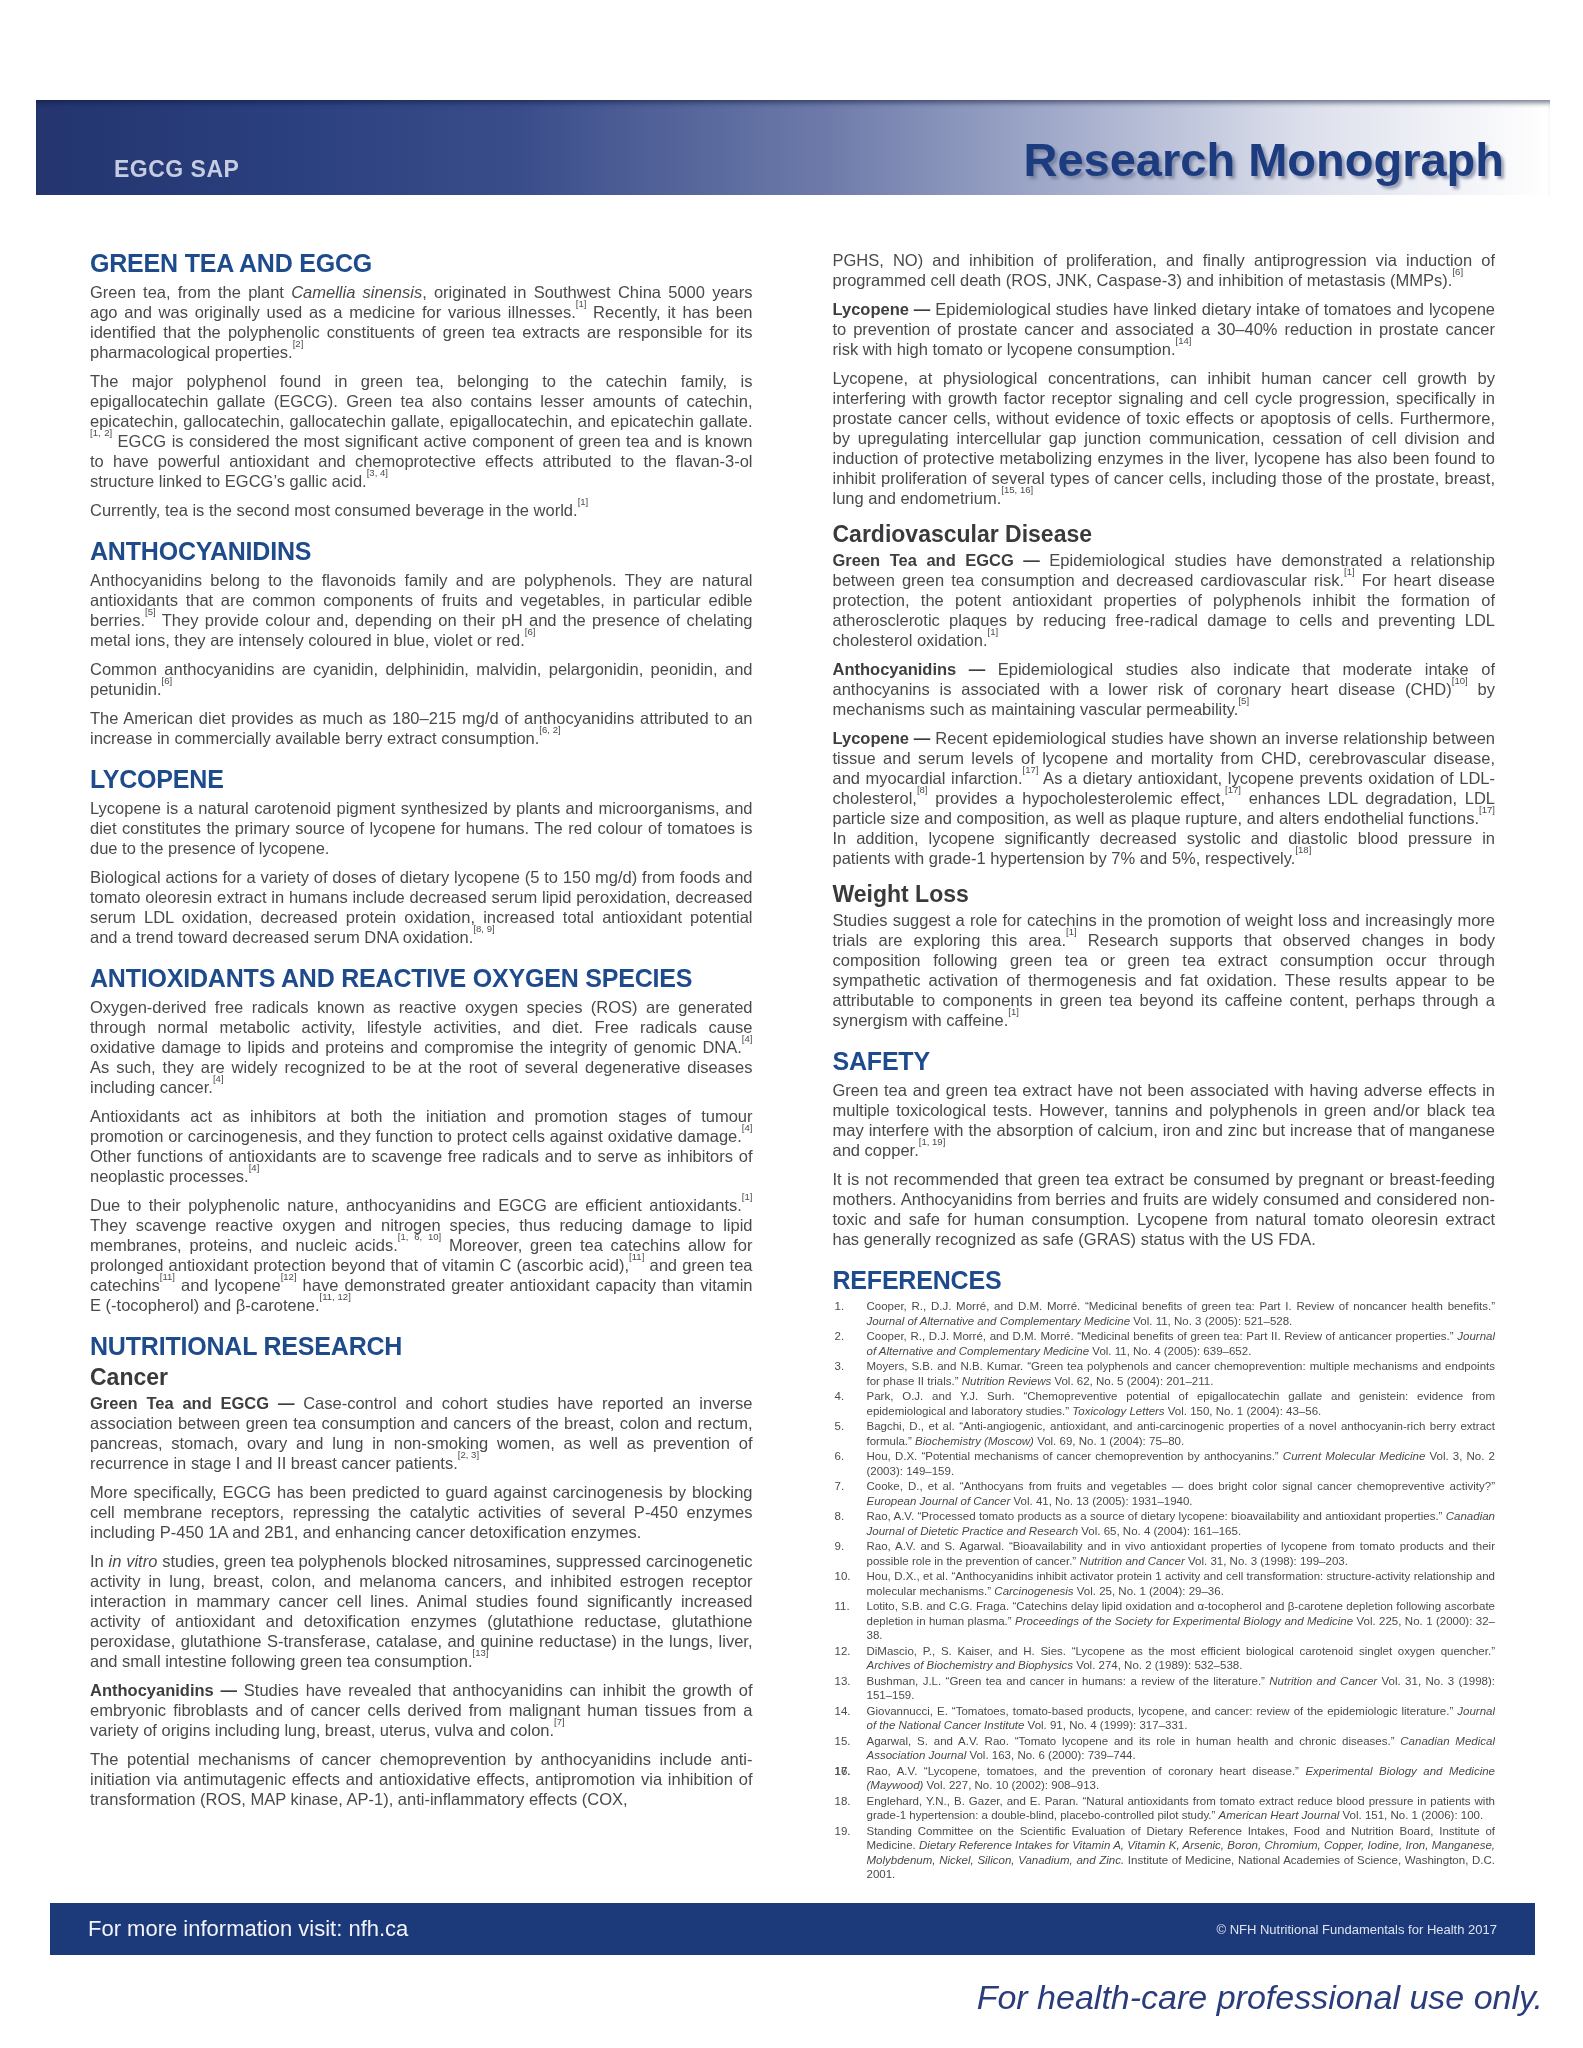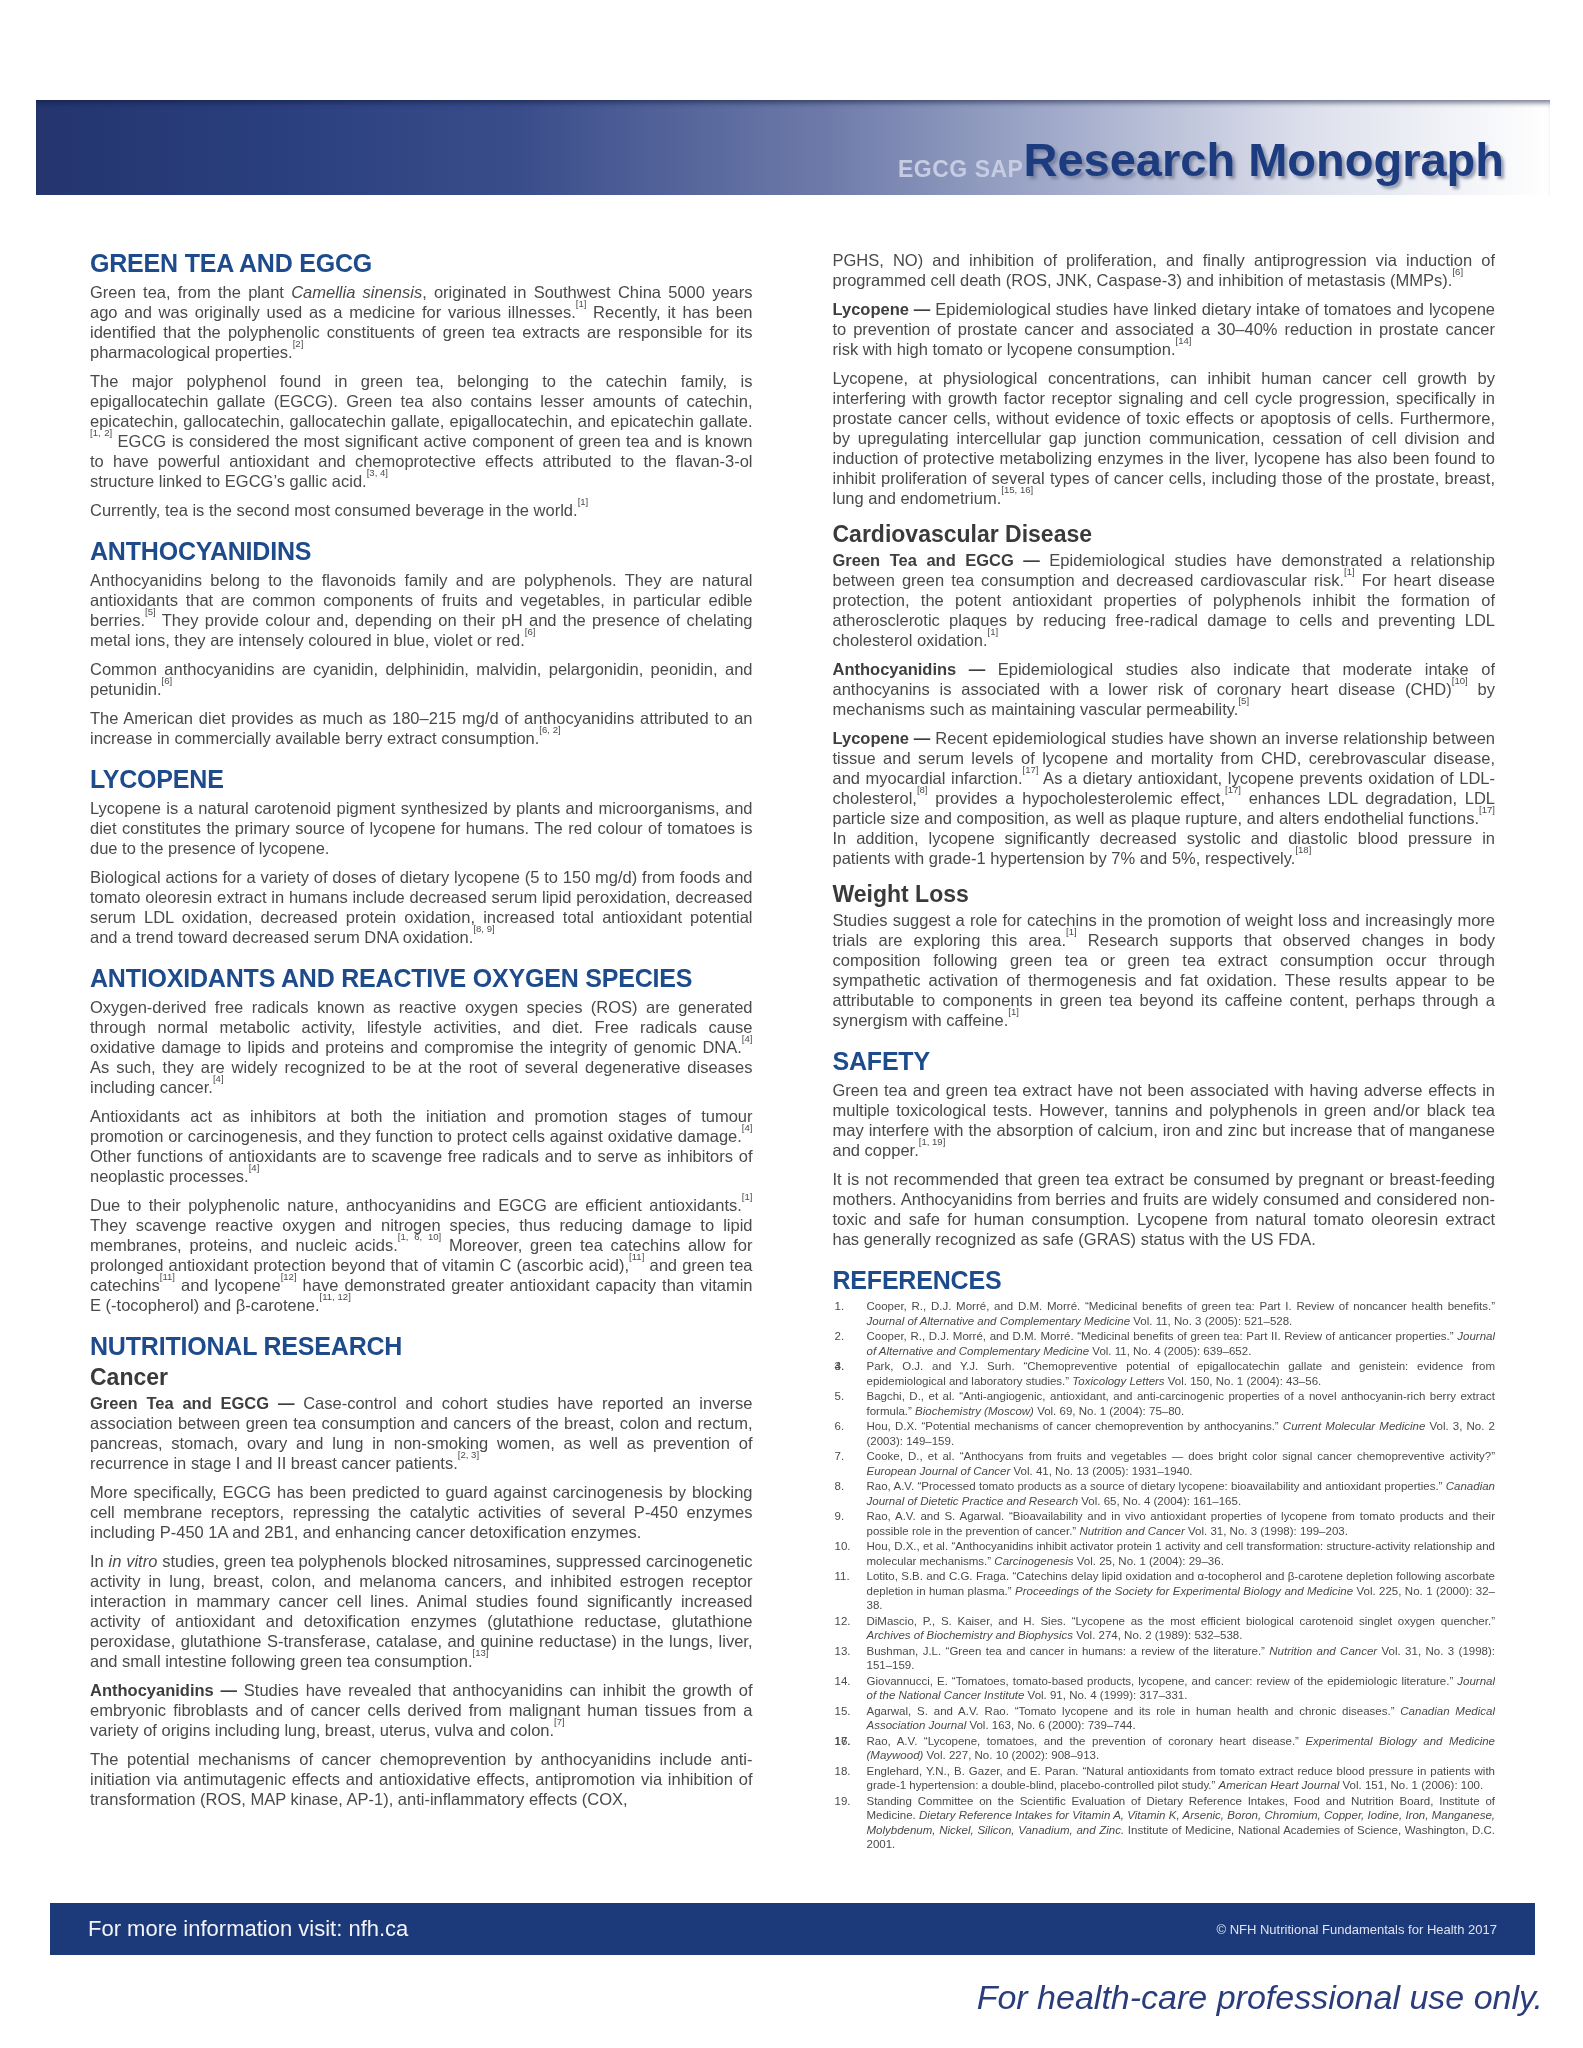--- a/index.html
+++ b/index.html
@@ -5,21 +5,21 @@
   html,body { margin:0; padding:0; background:#ffffff; }
   .page {
     position:relative; width:1583px; height:2048px; background:#ffffff;
     font-family:"Liberation Sans", sans-serif; color:#4a4a4c; overflow:hidden;
   }
   
   .header-bar {
     position:absolute; left:36px; right:33px; top:100px; height:95px;
     background:linear-gradient(90deg,#24356f 0%, #2a3f7e 16%, #3a4d8b 32%, #6d7aa9 52%, #a3accb 68%, #dde0ec 84%, #ffffff 100%);
     box-shadow: inset 0 6px 5px -3px rgba(15,25,60,0.55);
-    display:flex; align-items:flex-end; justify-content:flex-end;
+    display:flex; align-items:flex-end; justify-content:space-between;
     padding:0 46px 12px 78px; box-sizing:border-box;
   }
   .product-name {
     font-size:23px; font-weight:bold; color:#c6cce1; letter-spacing:0.5px;
   }
   .doc-title {
     font-size:47px; font-weight:bold; color:#1d3c80;
     text-shadow:3px 3px 3px rgba(95,105,135,0.6);
     line-height:1;
   }
@@ -110,21 +110,21 @@
         <p class="body-p"><strong>Lycopene —</strong> Recent epidemiological studies have shown an inverse relationship between tissue and serum levels of lycopene and mortality from CHD, cerebrovascular disease, and myocardial infarction.<sup>[17]</sup> As a dietary antioxidant, lycopene prevents oxidation of LDL-cholesterol,<sup>[8]</sup> provides a hypocholesterolemic effect,<sup>[17]</sup> enhances LDL degradation, LDL particle size and composition, as well as plaque rupture, and alters endothelial functions.<sup>[17]</sup> In addition, lycopene significantly decreased systolic and diastolic blood pressure in patients with grade-1 hypertension by 7% and 5%, respectively.<sup>[18]</sup></p>
         <div class="h2">Weight Loss</div>
         <p class="body-p">Studies suggest a role for catechins in the promotion of weight loss and increasingly more trials are exploring this area.<sup>[1]</sup> Research supports that observed changes in body composition following green tea or green tea extract consumption occur through sympathetic activation of thermogenesis and fat oxidation. These results appear to be attributable to components in green tea beyond its caffeine content, perhaps through a synergism with caffeine.<sup>[1]</sup></p>
         <div class="h1">SAFETY</div>
         <p class="body-p">Green tea and green tea extract have not been associated with having adverse effects in multiple toxicological tests. However, tannins and polyphenols in green and/or black tea may interfere with the absorption of calcium, iron and zinc but increase that of manganese and copper.<sup>[1, 19]</sup></p>
         <p class="body-p">It is not recommended that green tea extract be consumed by pregnant or breast-feeding mothers. Anthocyanidins from berries and fruits are widely consumed and considered non-toxic and safe for human consumption. Lycopene from natural tomato oleoresin extract has generally recognized as safe (GRAS) status with the US FDA.</p>
         <div class="h1">REFERENCES</div>
         <div class="refs">
           <div class="ref"><span class="num">1.</span><span>Cooper, R., D.J. Morré, and D.M. Morré. “Medicinal benefits of green tea: Part I. Review of noncancer health benefits.” <em>Journal of Alternative and Complementary Medicine</em> Vol. 11, No. 3 (2005): 521–528.</span></div>
           <div class="ref"><span class="num">2.</span><span>Cooper, R., D.J. Morré, and D.M. Morré. “Medicinal benefits of green tea: Part II. Review of anticancer properties.” <em>Journal of Alternative and Complementary Medicine</em> Vol. 11, No. 4 (2005): 639–652.</span></div>
-          <div class="ref"><span class="num">3.</span></div>
+          <div class="ref"><span class="num">3.</span><span>Moyers, S.B. and N.B. Kumar. “Green tea polyphenols and cancer chemoprevention: multiple mechanisms and endpoints for phase II trials.” <em>Nutrition Reviews</em> Vol. 62, No. 5 (2004): 201–211.</span></div>
           <div class="ref"><span class="num">4.</span><span>Park, O.J. and Y.J. Surh. “Chemopreventive potential of epigallocatechin gallate and genistein: evidence from epidemiological and laboratory studies.” <em>Toxicology Letters</em> Vol. 150, No. 1 (2004): 43–56.</span></div>
           <div class="ref"><span class="num">5.</span><span>Bagchi, D., et al. “Anti-angiogenic, antioxidant, and anti-carcinogenic properties of a novel anthocyanin-rich berry extract formula.” <em>Biochemistry (Moscow)</em> Vol. 69, No. 1 (2004): 75–80.</span></div>
           <div class="ref"><span class="num">6.</span><span>Hou, D.X. “Potential mechanisms of cancer chemoprevention by anthocyanins.” <em>Current Molecular Medicine</em> Vol. 3, No. 2 (2003): 149–159.</span></div>
           <div class="ref"><span class="num">7.</span><span>Cooke, D., et al. “Anthocyans from fruits and vegetables — does bright color signal cancer chemopreventive activity?” <em>European Journal of Cancer</em> Vol. 41, No. 13 (2005): 1931–1940.</span></div>
           <div class="ref"><span class="num">8.</span><span>Rao, A.V. “Processed tomato products as a source of dietary lycopene: bioavailability and antioxidant properties.” <em>Canadian Journal of Dietetic Practice and Research</em> Vol. 65, No. 4 (2004): 161–165.</span></div>
           <div class="ref"><span class="num">9.</span><span>Rao, A.V. and S. Agarwal. “Bioavailability and in vivo antioxidant properties of lycopene from tomato products and their possible role in the prevention of cancer.” <em>Nutrition and Cancer</em> Vol. 31, No. 3 (1998): 199–203.</span></div>
           <div class="ref"><span class="num">10.</span><span>Hou, D.X., et al. “Anthocyanidins inhibit activator protein 1 activity and cell transformation: structure-activity relationship and molecular mechanisms.” <em>Carcinogenesis</em> Vol. 25, No. 1 (2004): 29–36.</span></div>
           <div class="ref"><span class="num">11.</span><span>Lotito, S.B. and C.G. Fraga. “Catechins delay lipid oxidation and α-tocopherol and β-carotene depletion following ascorbate depletion in human plasma.” <em>Proceedings of the Society for Experimental Biology and Medicine</em> Vol. 225, No. 1 (2000): 32–38.</span></div>
           <div class="ref"><span class="num">12.</span><span>DiMascio, P., S. Kaiser, and H. Sies. “Lycopene as the most efficient biological carotenoid singlet oxygen quencher.” <em>Archives of Biochemistry and Biophysics</em> Vol. 274, No. 2 (1989): 532–538.</span></div>
           <div class="ref"><span class="num">13.</span><span>Bushman, J.L. “Green tea and cancer in humans: a review of the literature.” <em>Nutrition and Cancer</em> Vol. 31, No. 3 (1998): 151–159.</span></div>

